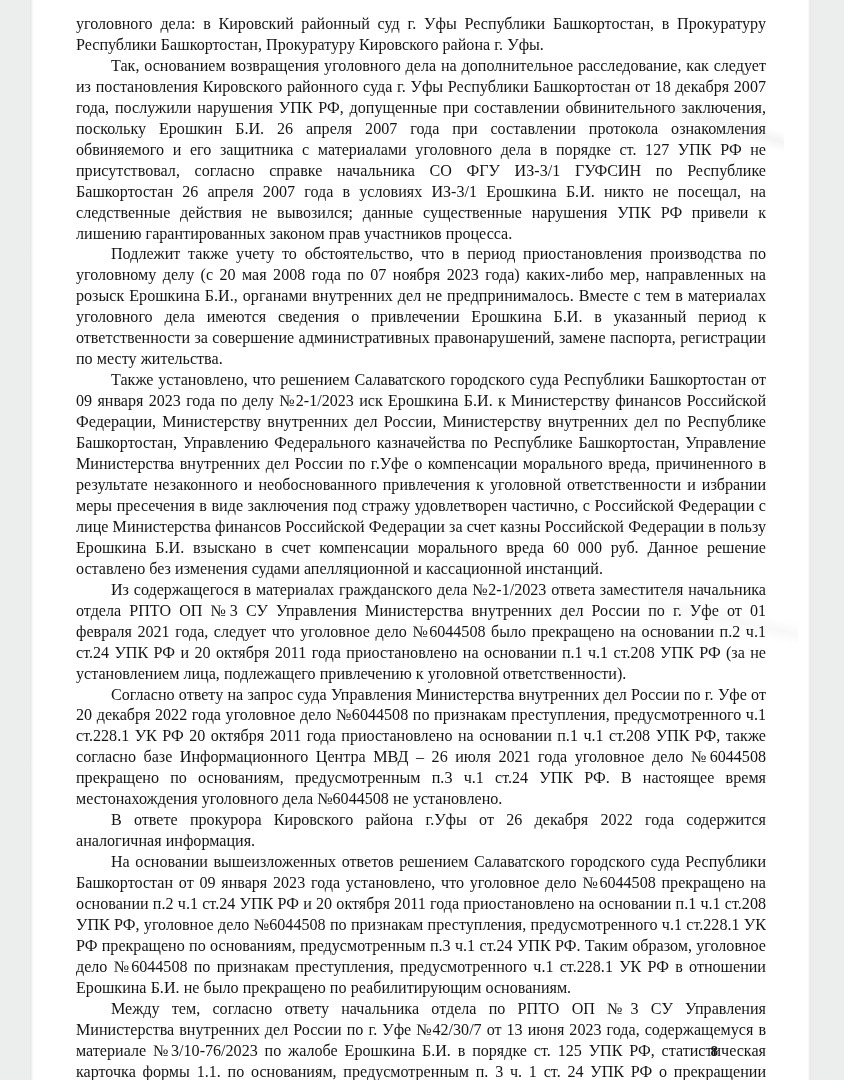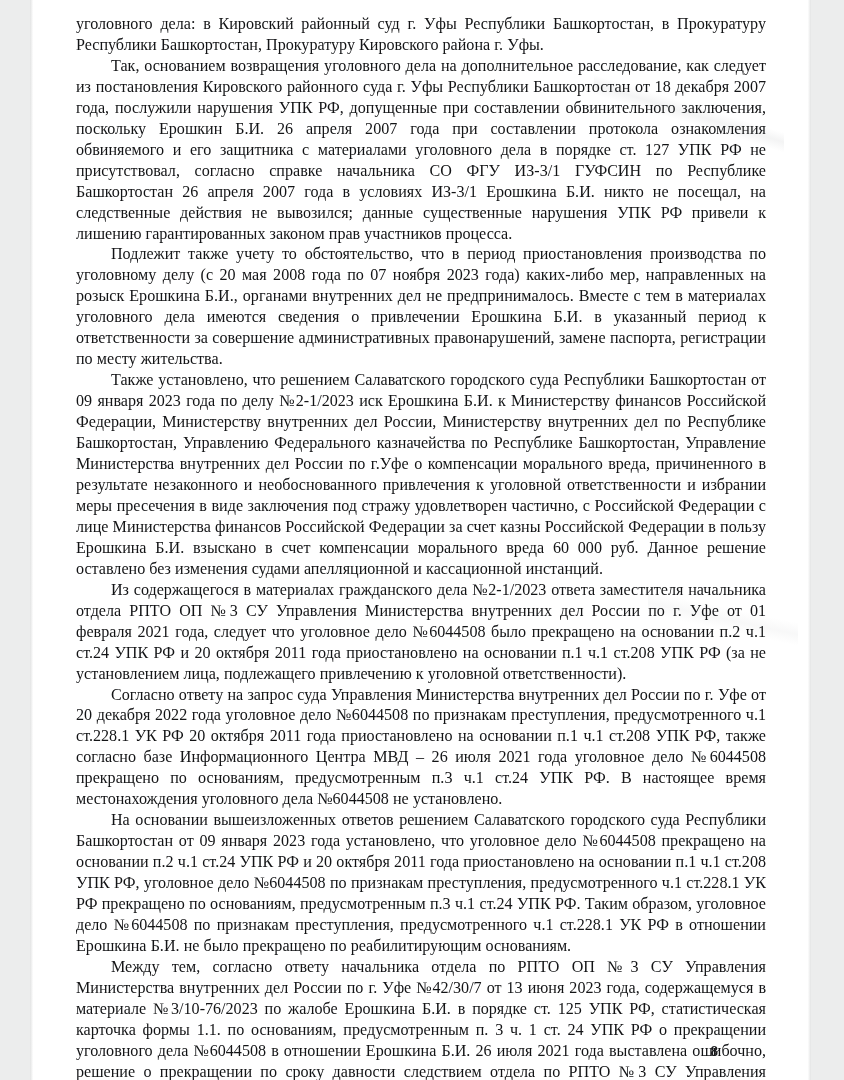--- a/index.html
+++ b/index.html
@@ -117,20 +117,21 @@
     <p class="para last-flush">Так, основанием возвращения уголовного дела на дополнительное расследование, как следует из постановления Кировского районного суда          г. Уфы Республики Башкортостан от 18 декабря 2007 года, послужили нарушения УПК РФ, допущенные при составлении обвинительного заключения, поскольку Ерошкин Б.И. 26 апреля 2007 года при составлении протокола ознакомления обвиняемого и его защитника с материалами уголовного дела в порядке ст. 127 УПК РФ не присутствовал, согласно справке начальника СО ФГУ ИЗ-3/1 ГУФСИН по Республике Башкортостан 26 апреля 2007 года в условиях ИЗ-3/1 Ерошкина Б.И. никто не посещал, на следственные действия не вывозился; данные существенные нарушения УПК РФ привели к лишению гарантированных законом прав участников процесса.</p>
 
     <p class="para last-flush">Подлежит также учету то обстоятельство, что в период приостановления производства по уголовному делу (с  20 мая 2008 года по 07 ноября 2023 года) каких-либо мер, направленных на розыск Ерошкина Б.И., органами внутренних дел не предпринималось. Вместе с тем в материалах уголовного дела имеются сведения о привлечении Ерошкина Б.И. в указанный период к ответственности за совершение административных правонарушений, замене паспорта, регистрации по месту жительства.</p>
 
     <p class="para last-flush">Также установлено, что решением Салаватского городского суда Республики Башкортостан от 09 января 2023 года по делу №2-1/2023 иск Ерошкина Б.И. к Министерству финансов Российской Федерации, Министерству внутренних дел России, Министерству внутренних дел по Республике Башкортостан, Управлению Федерального казначейства по Республике Башкортостан,  Управление Министерства внутренних дел России по г.Уфе о компенсации морального вреда, причиненного  в результате незаконного и необоснованного привлечения к уголовной ответственности и избрании меры пресечения в виде заключения под стражу удовлетворен частично, с Российской Федерации с лице Министерства финансов Российской Федерации за счет казны Российской Федерации в пользу Ерошкина Б.И. взыскано в счет компенсации морального вреда 60 000 руб. Данное решение оставлено без изменения судами апелляционной и кассационной инстанций.</p>
 
     <p class="para last-flush">Из содержащегося в материалах гражданского дела №2-1/2023 ответа заместителя начальника отдела РПТО ОП №3 СУ Управления Министерства внутренних дел России по г. Уфе от 01 февраля 2021 года,  следует что уголовное дело №6044508 было прекращено на основании п.2 ч.1 ст.24 УПК РФ и 20 октября 2011 года приостановлено на основании п.1 ч.1 ст.208 УПК РФ (за не установлением лица, подлежащего привлечению к уголовной ответственности).</p>
 
     <p class="para last-flush">Согласно ответу на запрос суда Управления Министерства внутренних дел России по г. Уфе от 20 декабря 2022 года уголовное дело №6044508  по признакам преступления, предусмотренного ч.1 ст.228.1 УК РФ 20 октября 2011 года приостановлено на основании п.1 ч.1 ст.208 УПК РФ, также согласно базе Информационного Центра МВД – 26 июля 2021 года уголовное дело №6044508  прекращено по основаниям, предусмотренным п.3 ч.1 ст.24 УПК РФ. В настоящее время местонахождения уголовного дела №6044508  не установлено.</p>
 
+    <p class="para last-flush">В ответе прокурора Кировского района г.Уфы от 26 декабря 2022 года содержится аналогичная информация.</p>
 
     <p class="para last-flush">На основании вышеизложенных ответов решением Салаватского городского суда Республики Башкортостан от 09 января 2023 года установлено, что уголовное дело  №6044508 прекращено на основании п.2 ч.1 ст.24 УПК РФ и 20 октября 2011 года приостановлено на основании п.1 ч.1 ст.208 УПК РФ,  уголовное дело №6044508  по признакам преступления, предусмотренного ч.1 ст.228.1 УК РФ прекращено по основаниям, предусмотренным п.3 ч.1 ст.24 УПК РФ. Таким образом, уголовное дело №6044508  по признакам преступления, предусмотренного ч.1 ст.228.1 УК РФ в отношении Ерошкина Б.И. не было прекращено по реабилитирующим основаниям.</p>
 
     <p class="para last-flush">Между тем, согласно ответу начальника отдела по РПТО ОП №3 СУ Управления Министерства внутренних дел России по г. Уфе №42/30/7 от 13 июня 2023 года, содержащемуся в материале №3/10-76/2023 по жалобе Ерошкина Б.И. в порядке ст. 125 УПК РФ, статистическая карточка формы 1.1. по основаниям, предусмотренным п. 3 ч. 1 ст. 24 УПК РФ о прекращении уголовного дела №6044508 в отношении Ерошкина Б.И. 26 июля 2021 года выставлена ошибочно, решение о прекращении по сроку давности следствием отдела по РПТО №3 СУ Управления Министерства внутренних дел России по г. Уфе не выносилось.</p>
 
   </div>
 
   <div class="page-number">8</div>
 </div>
 

